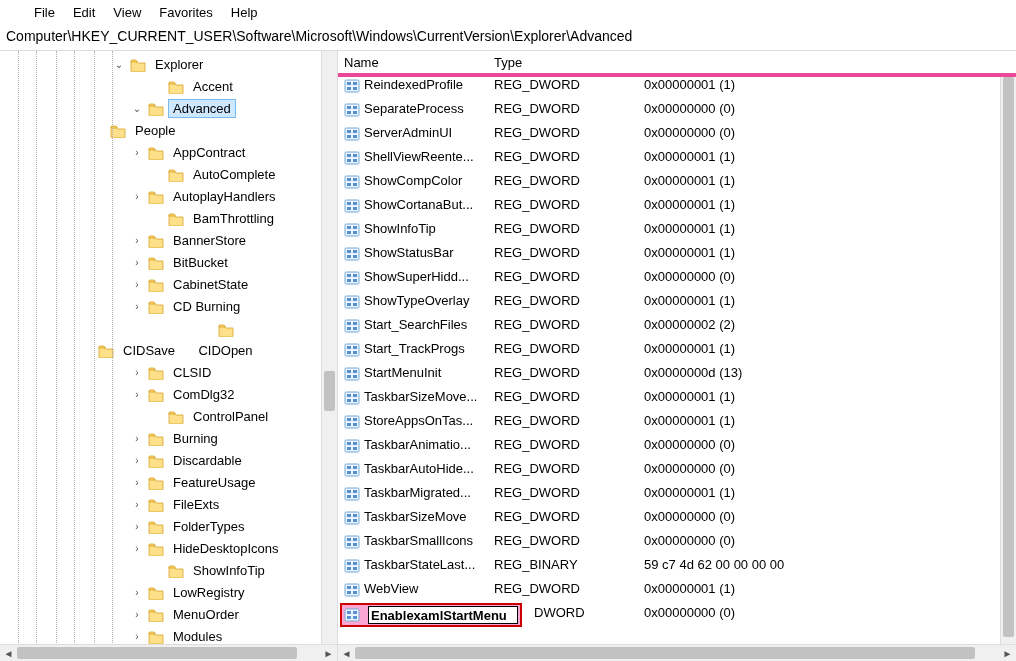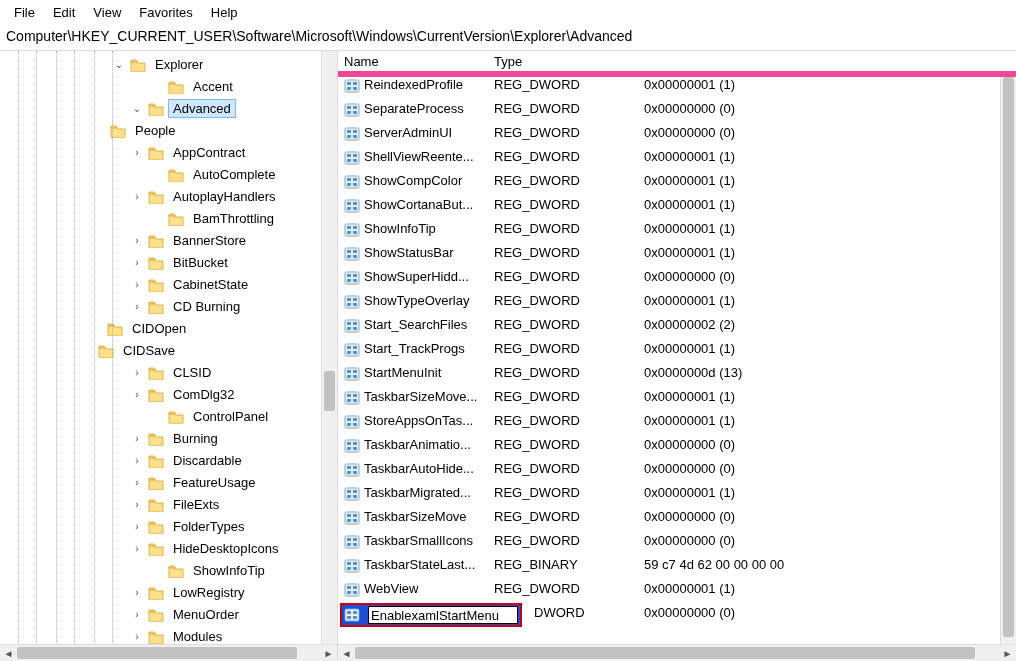--- a/index.html
+++ b/index.html
@@ -14,20 +14,21 @@
     overflow: hidden;
     display: flex;
     flex-direction: column;
   }
   .menubar {
     display: flex;
     gap: 2px;
     padding: 2px 6px;
     height: 24px;
     align-items: center;
+    margin-left: 20px;
   }
   .menubar div {
     padding: 2px 8px;
     cursor: default;
   }
   .addressbar {
     padding: 4px 6px 6px 6px;
     font-size: 14px;
     border-bottom: 1px solid #ddd;
   }
@@ -77,21 +78,21 @@
   .list-pane {
     flex:1;
     display:flex;
     flex-direction:column;
     min-width:0;
   }
   .list-header {
     display:flex;
     height:26px;
     align-items:center;
-    border-bottom: 6px solid #ec4899;
+    border-bottom: 4px solid #ec4899;
     font-weight:400;
     color:#000;
     padding-left:6px;
   }
   .col-name{ width:150px; }
   .col-type{ width:150px; }
   .col-data{ flex:1; }
   .list-body{
     flex:1;
     overflow-y:hidden;
@@ -118,25 +119,26 @@
     margin-right:4px;
     vertical-align:middle;
   }
   .folder-icon{
     display:inline-block;
     vertical-align:middle;
   }
   .edit-box{
     position:absolute;
     border:2px solid #c00;
-    background:#1d4ed8;
+    background:#f9a8d4;
     display:flex;
     align-items:center;
     padding:0 2px;
     gap:4px;
+    font-weight:bold;
   }
   .edit-input{
     border:1px solid #000;
     font: inherit;
     height:18px;
     padding:0 2px;
     width:150px;
   }
   .vscrollbar{
     position:absolute;
@@ -287,21 +289,21 @@
             <span class="label">CabinetState</span>
           </div>
           <div class="tree-row" style="padding-left: 130px;">
             <span class="expander">›</span>
             <span><svg class="folder-icon" width="16" height="14" viewBox="0 0 16 14">
                 <path d="M1 3 h5 l1.5 2 H15 v8 a1 1 0 0 1 -1 1 H2 a1 1 0 0 1 -1 -1 Z" fill="#ffe08a" stroke="#d6a328" stroke-width="0.8"></path>
                 <path d="M1 3 a1 1 0 0 1 1 -1 h4 l1.5 2 H1 Z" fill="#ffd36b" stroke="#d6a328" stroke-width="0.8"></path>
               </svg></span>
             <span class="label">CD Burning</span>
           </div>
-          <div class="tree-row" style="padding-left: 89px;">
+          <div class="tree-row" style="padding-left: 114px; flex-direction: column;">
             <span class="expander"></span>
             <span><svg class="folder-icon" width="16" height="14" viewBox="0 0 16 14">
                 <path d="M1 3 h5 l1.5 2 H15 v8 a1 1 0 0 1 -1 1 H2 a1 1 0 0 1 -1 -1 Z" fill="#ffe08a" stroke="#d6a328" stroke-width="0.8"></path>
                 <path d="M1 3 a1 1 0 0 1 1 -1 h4 l1.5 2 H1 Z" fill="#ffd36b" stroke="#d6a328" stroke-width="0.8"></path>
               </svg></span>
             <span class="label">CIDOpen</span>
           </div>
           <div class="tree-row" style="padding-left: 80px;">
             <span class="expander"></span>
             <span><svg class="folder-icon" width="16" height="14" viewBox="0 0 16 14">

